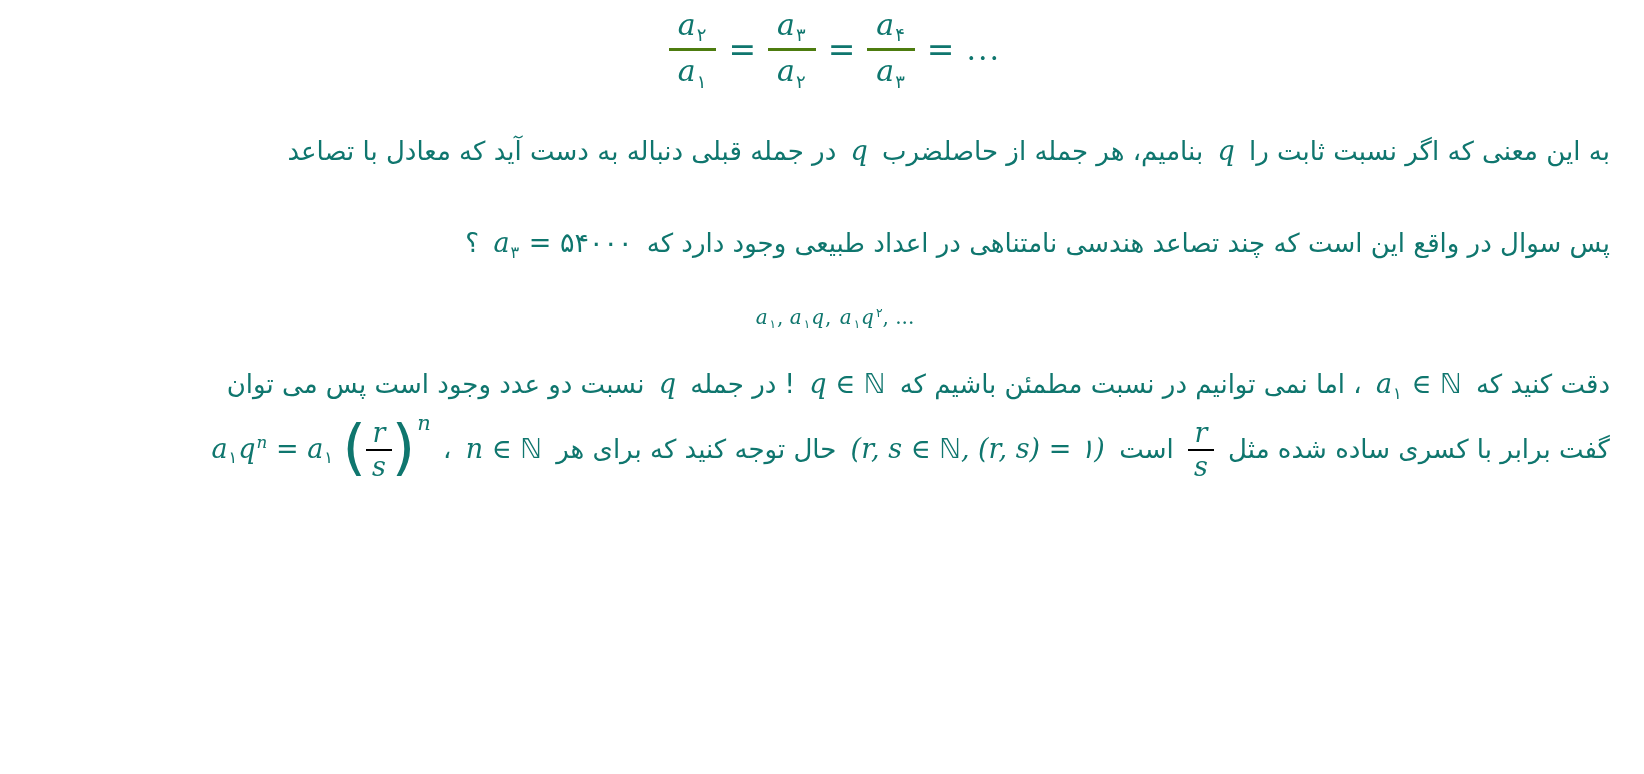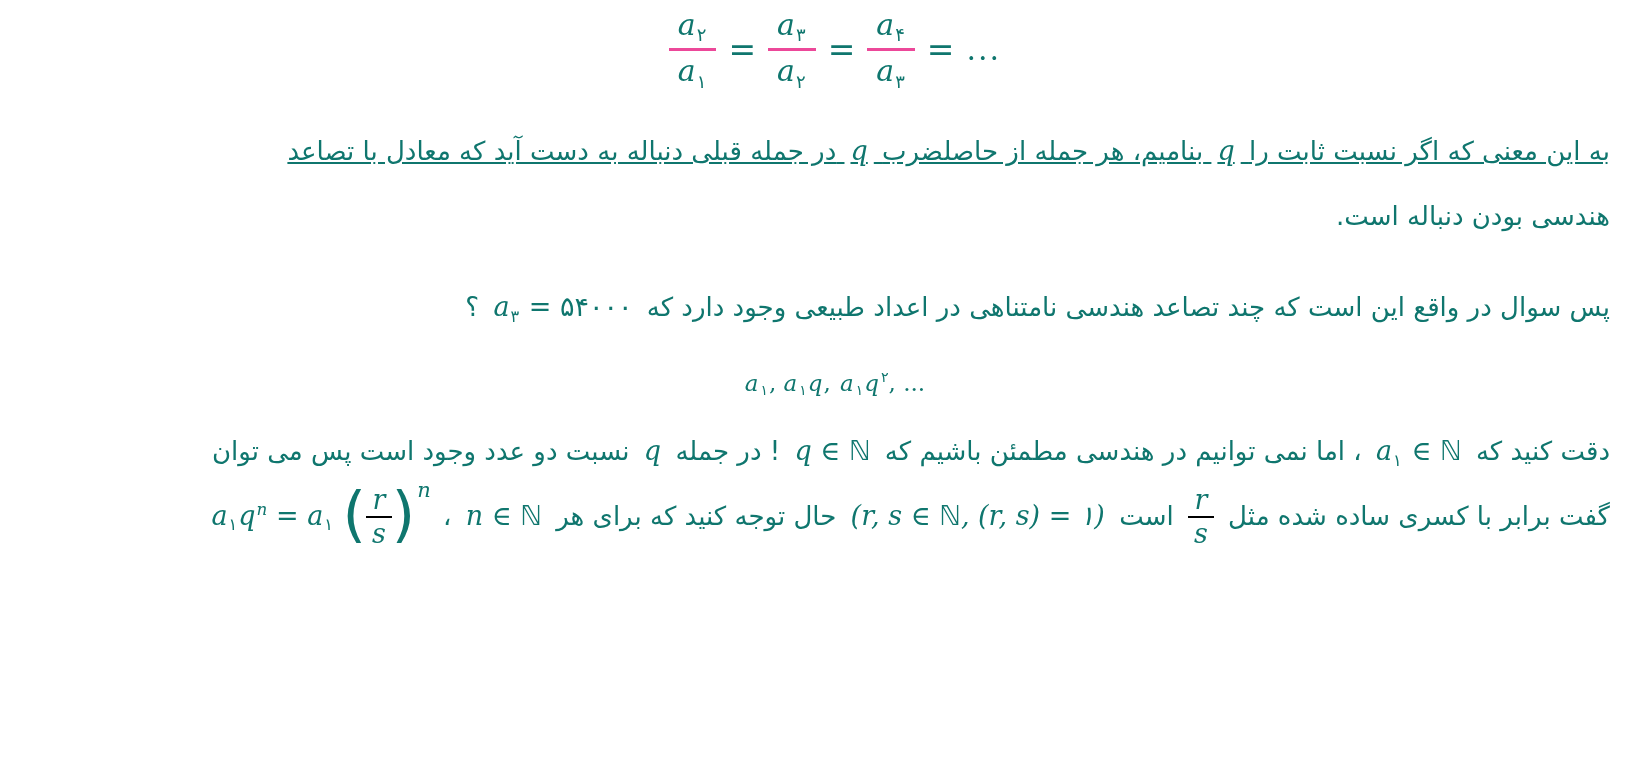--- a/index.html
+++ b/index.html
@@ -8,38 +8,38 @@
     box-sizing:border-box;width:100%;height:100%;
     padding:0 34px 0 60px;
     font-family:"DejaVu Sans",sans-serif;
     color:#0f766e;
   }
   
   .center{direction:ltr;text-align:center;}
   .formula-ratio{padding-top:8px;font-size:30px;height:88px;}
   .formula-ratio .mrel{font-size:33px;padding:0 12px;vertical-align:middle;}
   .formula-ratio .dots{font-size:30px;letter-spacing:2px;vertical-align:middle;}
-  .seq-formula{font-size:23px;margin-top:40px;letter-spacing:1px;}
+  .seq-formula{font-size:20px;margin-top:40px;letter-spacing:1px;}
   
   .mi{font-family:"DejaVu Serif","DejaVu Sans",serif;font-style:italic;}
   .mrel,.mn{font-family:"DejaVu Serif","DejaVu Sans",serif;font-style:normal;}
   .msub{font-size:60%;font-style:normal;font-family:"DejaVu Sans",sans-serif;vertical-align:-0.35em;padding:0 1px;}
   .msup{font-size:62%;vertical-align:0.6em;padding-left:1px;}
   .frac{display:inline-flex;flex-direction:column;align-items:center;vertical-align:middle;line-height:1.12;}
   .frac .fnum{padding:0 9px 3px;}
-  .frac .fden{border-top:3px solid #ec4899;padding:3px 9px 0;}
+  .frac .fden{border-top:3px solid #4d7c0f;padding:3px 9px 0;}
   .frac.inline .fnum{padding:0 6px 1px;}
   .frac.inline .fden{border-top:2px solid #000;padding:1px 6px 0;}
   .math{direction:ltr;unicode-bidi:isolate;font-family:"DejaVu Serif","DejaVu Sans",serif;font-size:27px;padding:0 6px;white-space:nowrap;}
   .bb{font-family:"DejaVu Sans",sans-serif;font-style:normal;}
   .bparen{font-family:"DejaVu Sans",sans-serif;font-size:60px;line-height:0;vertical-align:middle;position:relative;top:-3px;font-weight:normal;}
   .bigsup{font-size:21px;font-style:italic;font-family:"DejaVu Serif",serif;position:relative;top:-28px;left:2px;}
   
   .rtl-line{direction:rtl;text-align:right;font-size:26px;line-height:1.55;}
-  .p1l1{margin-top:34px;text-decoration:underline;}
+  .p1l1{margin-top:34px;}
   .p1l2{margin-top:24px;}
   .p2{margin-top:50px;}
   .p3{margin-top:48px;}
   .p4l1{margin-top:32px;}
   .p4l2{margin-top:12px;}
   .p5{margin-top:14px;}
 </style>
 </head>
 <body>
 
@@ -59,42 +59,39 @@
   </div>
 
   <div class="rtl-line p1l1">
     <span>به این معنی که اگر نسبت ثابت را</span>
     <span class="math mi" dir="ltr">q</span>
     <span>بنامیم، هر جمله از حاصلضرب</span>
     <span class="math mi" dir="ltr">q</span>
     <span>در جمله قبلی دنباله به دست آید که معادل با تصاعد</span>
   </div>
 
-  <div class="rtl-line p1l2">
-    <span>هندسی بودن دنباله است.</span>
-  </div>
 
   <div class="rtl-line p2">
     <span>پس سوال در واقع این است که چند تصاعد هندسی نامتناهی در اعداد طبیعی وجود دارد که</span>
     <span class="math" dir="ltr"><span class="mi">a</span><sub class="msub">۳</sub> <span class="mrel">=</span> <span class="mn">۵۴۰۰۰</span></span>
     <span>؟</span>
   </div>
 
 
   <div class="center seq-formula">
     <span class="mi">a</span><sub class="msub">۱</sub><span class="mn">,</span>
     <span class="mi">a</span><sub class="msub">۱</sub><span class="mi">q</span><span class="mn">,</span>
     <span class="mi">a</span><sub class="msub">۱</sub><span class="mi">q</span><sup class="msup">۲</sup><span class="mn">,</span>
     <span class="mn">...</span>
   </div>
 
   <div class="rtl-line p4l1">
     <span>دقت کنید که</span>
     <span class="math" dir="ltr"><span class="mi">a</span><sub class="msub">۱</sub> <span class="mrel">∈</span> <span class="bb">ℕ</span></span>
-    <span>، اما نمی توانیم در هندسی مطمئن باشیم که</span>
+    <span>، اما نمی توانیم در نسبت مطمئن باشیم که</span>
     <span class="math" dir="ltr"><span class="mi">q</span> <span class="mrel">∈</span> <span class="bb">ℕ</span></span>
     <span>! در جمله</span>
     <span class="math mi" dir="ltr">q</span>
     <span>نسبت دو عدد وجود است پس می توان</span>
   </div>
 
   <div class="rtl-line p4l2">
     <span>گفت برابر با کسری ساده شده مثل</span>
     <span class="math" dir="ltr"><span class="frac inline">
           <span class="fnum mi">r</span>

